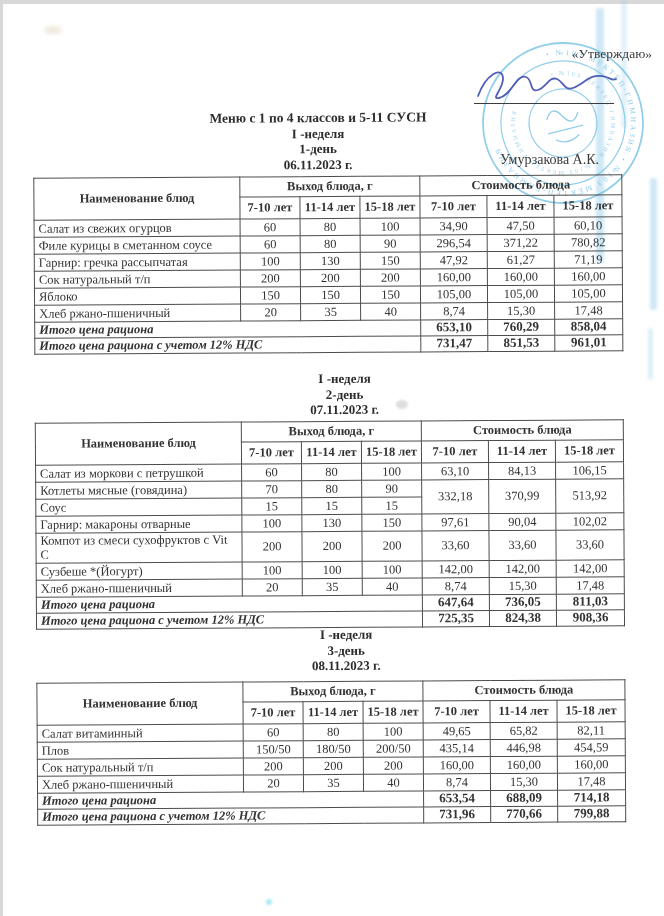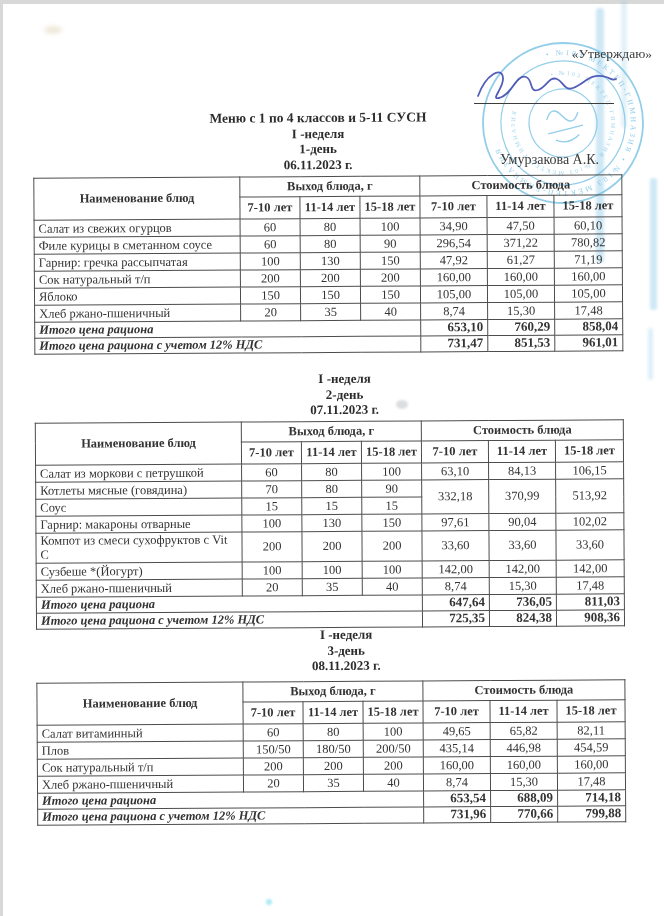--- a/index.html
+++ b/index.html
@@ -46,21 +46,21 @@
   .pos-t1{top:421px;}
   .pos-t2{top:681px;}
   .menu-table th,.menu-table td{border:1px solid #4d4d4d;color:#333;}
   .menu-table th{font-weight:bold;font-size:12.5px;padding:1px 2px;}
   .menu-table thead tr:first-child th{height:17px;}
   .menu-table thead tr:last-child th{height:19px;margin-top:48px;}
   .menu-table td{font-size:12.5px;height:16px;padding:0 4px;line-height:1.15;}
   .menu-table td.num-cell{text-align:center;padding:0 2px;}
   .menu-table tr.totals td{height:14px;}
   .menu-table td.tot-label{font-weight:bold;font-style:italic;}
-  .menu-table td.tot-val{font-weight:bold;text-align:right;font-size:13px;font-family:Liberation Serif, serif;}
+  .menu-table td.tot-val{font-weight:bold;text-align:center;font-size:13px;font-family:Liberation Serif, serif;}
 </style>
 </head>
 <body>
 
 <div class="page">
   <div class="edge-top"></div>
   <div class="edge-left"></div>
 
   <div class="streak s1"></div>
   <div class="streak s2"></div>

